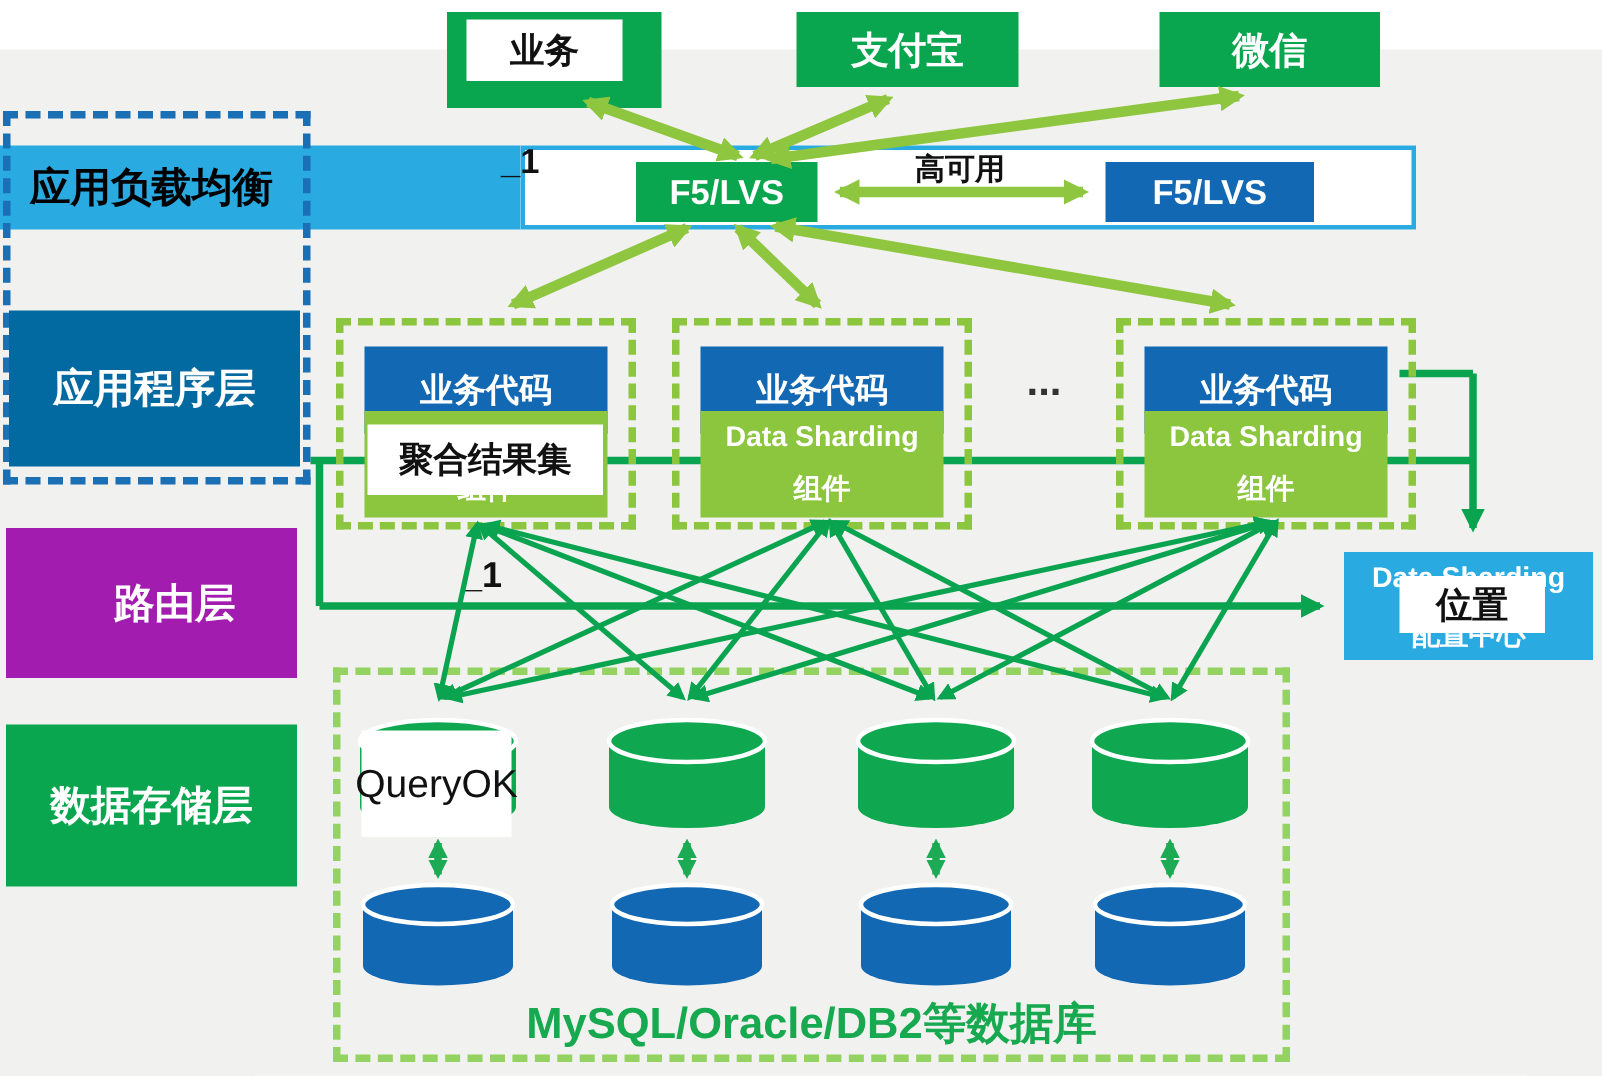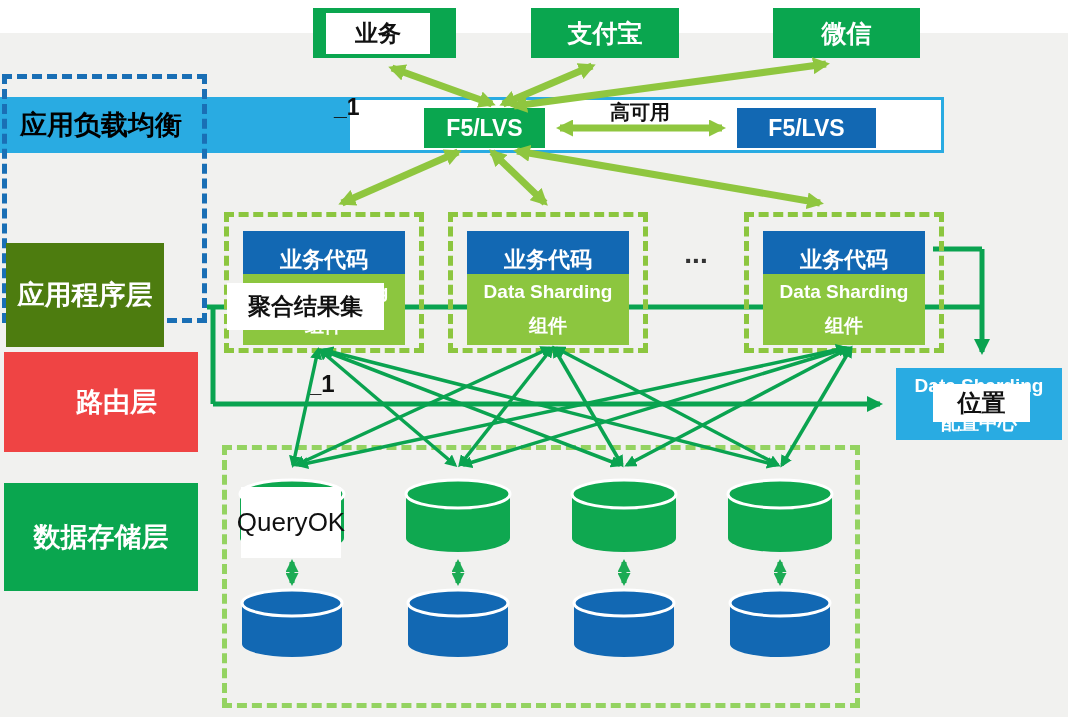--- a/index.html
+++ b/index.html
@@ -86,21 +86,21 @@
     <g>
       <path d="M574 603 V644 A50 13 0 0 0 674 644 V603 Z" fill="#1268b3"></path>
       <ellipse cx="624" cy="603" rx="50" ry="13" fill="#1268b3" stroke="#fff" stroke-width="3"></ellipse>
     </g>
     <g>
       <path d="M730 603 V644 A50 13 0 0 0 830 644 V603 Z" fill="#1268b3"></path>
       <ellipse cx="780" cy="603" rx="50" ry="13" fill="#1268b3" stroke="#fff" stroke-width="3"></ellipse>
     </g>
   </svg>
 
-  <div class="abs svc flexc" style="left:313px;top:8px;width:143px;height:50px;">
+  <div class="abs svc flexc" style="left:298px;top:8px;width:143px;height:64px;">
     <div class="abs svc-overlay flexc" style="left:13px;top:5px;width:104px;height:41px;z-index:3;">
       <span>业务</span>
     </div>
   </div>
   <span class="abs suffix-label" style="left:334px;top:52px;">_1</span>
   <div class="abs svc flexc" style="left:531px;top:8px;width:148px;height:50px;">
     <span>支付宝</span>
   </div>
   <div class="abs svc flexc" style="left:773px;top:8px;width:147px;height:50px;">
     <span>微信</span>
@@ -113,24 +113,24 @@
   <div class="abs lb-node flexc" style="left:424px;top:108px;width:121px;height:40px;background:#0aa64f;z-index:2;">
     <span>F5/LVS</span>
   </div>
   <div class="abs lb-node flexc" style="left:737px;top:108px;width:139px;height:40px;background:#1268b3;z-index:2;">
     <span>F5/LVS</span>
   </div>
   <div class="abs ha-label">高可用</div>
 
   <div class="abs blue-dashed"></div>
 
-  <div class="abs layer-label flexc" style="left:6px;top:207px;width:158px;height:104px;background:#4d7c0f;margin-top:36px;">
+  <div class="abs layer-label flexc" style="left:6px;top:207px;width:194px;height:104px;background:#0369a1;">
     <span>应用程序层</span>
   </div>
-  <div class="abs layer-label flexc" style="left:4px;top:352px;width:194px;height:100px;background:#ef4444;padding-left:31px;">
+  <div class="abs layer-label flexc" style="left:4px;top:352px;width:194px;height:100px;background:#a21caf;padding-left:31px;">
     <span>路由层</span>
   </div>
   <div class="abs layer-label flexc" style="left:4px;top:483px;width:194px;height:108px;background:#0aa64f;">
     <span>数据存储层</span>
   </div>
 
   <div class="abs app-node" style="left:224px;">
     <div class="hdr">业务代码</div>
     <div class="bdy">
       <span>Data Sharding</span>
@@ -146,34 +146,35 @@
   </div>
   <div class="abs app-node" style="left:744px;">
     <div class="hdr">业务代码</div>
     <div class="bdy">
       <span>Data Sharding</span>
       <span>组件</span>
     </div>
   </div>
   <div class="abs ellipsis">...</div>
 
-  <div class="abs overlay-white flexc" style="left:227px;top:283px;width:157px;height:47px;font-weight:bold;font-size:23px;">
+  <div class="abs overlay-white flexc" style="left:245px;top:283px;width:157px;height:47px;font-weight:bold;font-size:23px;">
     <span>聚合结果集</span>
   </div>
   <span class="abs suffix-label" style="left:308px;top:328px;font-size:24px;">_1</span>
 
   <div class="abs config-box">
     <div class="l1">Data Sharding</div>
     <div class="l2">配置中心</div>
   </div>
   <div class="abs overlay-white flexc" style="left:933px;top:384px;width:97px;height:38px;font-weight:bold;font-size:24px;">
     <span>位置</span>
   </div>
 
   <div class="abs storage-dashed"></div>
+  <div class="abs db-caption">MySQL/Oracle/DB2等数据库</div>
 
   <div class="abs overlay-white flexc" style="left:241px;top:487px;width:100px;height:71px;flex-direction:row;font-size:26px;line-height:1.2;">
     <span>Query</span>
     <span>OK</span>
   </div>
 
   <svg class="arrows" width="1068" height="717" viewBox="0 0 1068 717">
     <defs>
       <marker id="mLight" markerUnits="userSpaceOnUse" markerWidth="17" markerHeight="17" refX="13" refY="8.5" orient="auto-start-reverse">
         <path d="M0,0 L17,8.5 L0,17 Z" fill="#8fc63f"></path>

